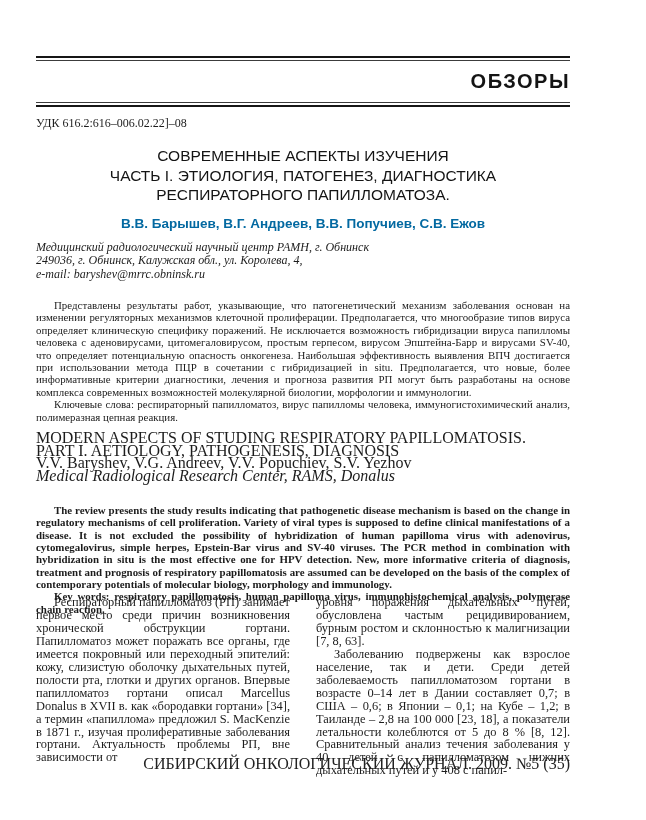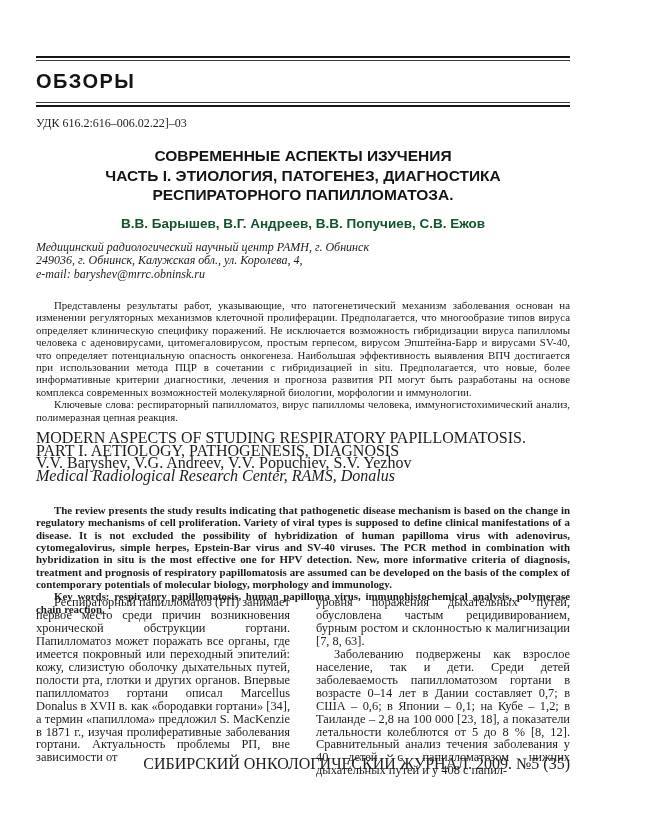--- a/index.html
+++ b/index.html
@@ -15,36 +15,36 @@
 
   
   .rule-pair-top .thick{height:2px;background:#161616;}
   .rule-pair-top .gap{height:2px;}
   .rule-pair-top .thin{height:1px;background:#3c3c3c;}
   .rule-pair-bottom .thin{height:1px;background:#3c3c3c;}
   .rule-pair-bottom .gap{height:2px;}
   .rule-pair-bottom .thick{height:2px;background:#161616;}
 
   .section-header{
-    top:68px;text-align:left;
+    top:68px;text-align:right;
     font-family:"Liberation Sans","DejaVu Sans",sans-serif;
     font-weight:700;font-size:20px;line-height:26px;letter-spacing:1.5px;
     color:#141414;
   }
   .udk{top:116px;font-size:12px;line-height:14px;}
 
   .article-title{
     top:146px;text-align:center;
     font-family:"Liberation Sans","DejaVu Sans",sans-serif;
-    font-weight:700;font-size:15.5px;line-height:19.5px;color:#141414;
+    font-weight:400;font-size:15.5px;line-height:19.5px;color:#141414;
   }
   .authors-ru{
     top:216px;text-align:center;
     font-family:"Liberation Sans","DejaVu Sans",sans-serif;
-    font-weight:700;font-size:13.5px;line-height:16px;color:#14532d;
+    font-weight:700;font-size:13.5px;line-height:16px;color:#0369a1;
   }
   .affiliation-ru{
     top:241px;text-align:left;
     font-style:italic;font-size:12px;line-height:13.4px;
   }
 
   .abstract-ru{top:299px;font-size:10.9px;line-height:12.4px;text-align:justify;}
   .abstract-ru p,.abstract-en p{margin:0;}
   .indent{text-indent:18px;}
 
@@ -77,21 +77,21 @@
   </div>
 
   <div class="abs section-header">ОБЗОРЫ</div>
 
   <div class="abs rule-pair-bottom" style="top:102px;">
     <div class="thin"></div>
     <div class="gap"></div>
     <div class="thick"></div>
   </div>
 
-  <div class="abs udk">УДК 616.2:616–006.02.22]–03</div>
+  <div class="abs udk">УДК 616.2:616–006.02.22]–08</div>
 
   <div class="abs article-title">
     <div>СОВРЕМЕННЫЕ АСПЕКТЫ ИЗУЧЕНИЯ</div>
     <div>ЧАСТЬ I. ЭТИОЛОГИЯ, ПАТОГЕНЕЗ, ДИАГНОСТИКА</div>
     <div>РЕСПИРАТОРНОГО ПАПИЛЛОМАТОЗА.</div>
   </div>
 
   <div class="abs authors-ru">В.В. Барышев, В.Г. Андреев, В.В. Попучиев, С.В. Ежов</div>
 
   <div class="abs affiliation-ru">

